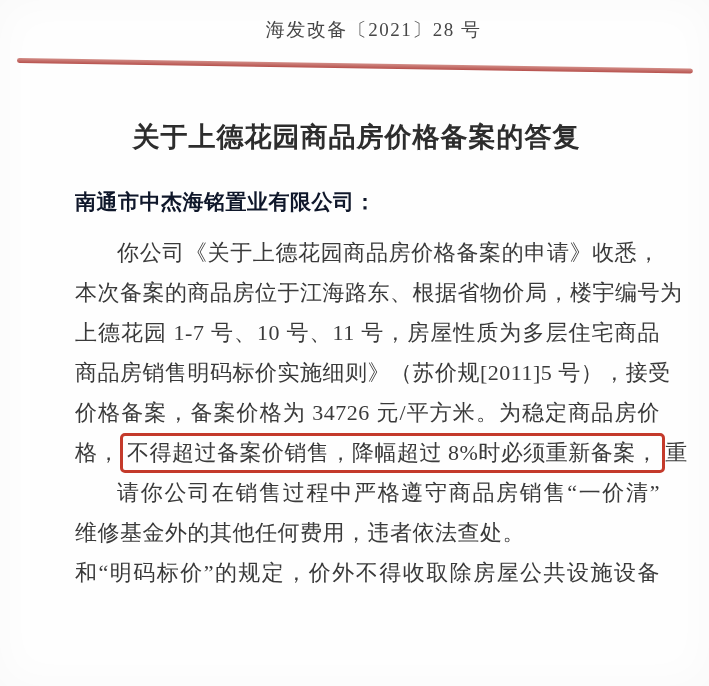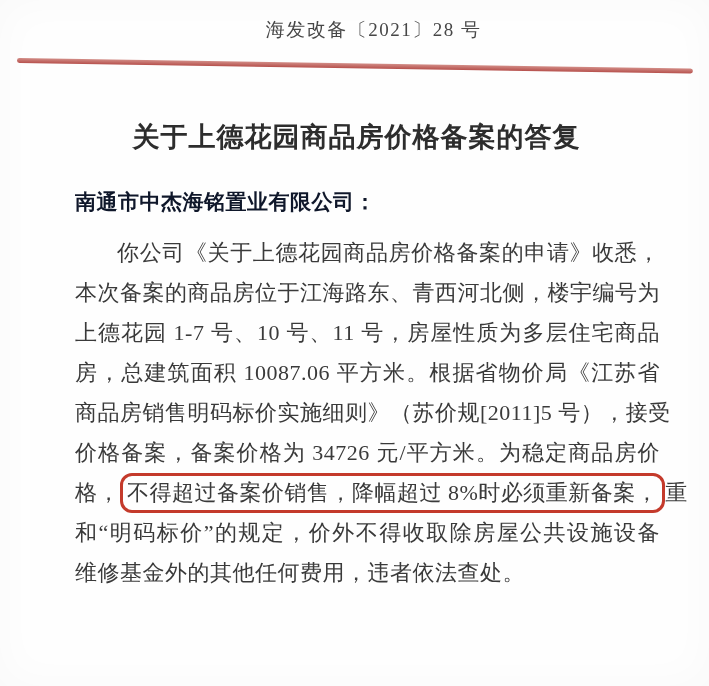--- a/index.html
+++ b/index.html
@@ -73,36 +73,36 @@
   .line {
     height: 40px;
     text-align: justify;
     text-align-last: justify;
     white-space: nowrap;
   }
   .line.indent { text-indent: 42px; }
   .line.no-fill { text-align-last: left; }
   .highlight-box {
     border: 3px solid var(--box, #c43a2b);
-    border-radius: 12px;
+    border-radius: 5px;
     padding: 4px 4px 5px 4px;
   }
 </style>
 </head>
 <body>
 
 <div class="page" style="--text: #3a3a3a; --title: #2d2d2d; --rule-top: #d28d87; --rule-bottom: #b6504c; --box: #c43a2b; --page-bg: #fefefe;">
   <div class="doc-number">海发改备〔2021〕28 号</div>
   <div class="red-rule"></div>
   <h1 class="title">关于上德花园商品房价格备案的答复</h1>
   <div class="addressee">南通市中杰海铭置业有限公司：</div>
   <div class="doc-body">
       <div class="line indent"><span>你公司《关于上德花园商品房价格备案的申请》收悉，</span></div>
-      <div class="line"><span>本次备案的商品房位于江海路东、青西河北侧，楼宇编号为</span></div>
+      <div class="line"><span>本次备案的商品房位于江海路东、根据省物价局，楼宇编号为</span></div>
       <div class="line"><span>上德花园 1-7 号、10 号、11 号，房屋性质为多层住宅商品</span></div>
-      <div class="line"><span>房，总建筑面积 10087.06 平方米。根据省物价局《江苏省</span></div>
       <div class="line"><span>商品房销售明码标价实施细则》（苏价规[2011]5 号），接受</span></div>
       <div class="line"><span>价格备案，备案价格为 34726 元/平方米。为稳定商品房价</span></div>
       <div class="line"><span>格，</span><span class="highlight-box">不得超过备案价销售，降幅超过 8%时必须重新备案，</span><span>重</span></div>
+      <div class="line indent"><span>请你公司在销售过程中严格遵守商品房销售“一价清”</span></div>
+      <div class="line no-fill"><span>维修基金外的其他任何费用，违者依法查处。</span></div>
       <div class="line"><span>和“明码标价”的规定，价外不得收取除房屋公共设施设备</span></div>
-      <div class="line no-fill"><span>维修基金外的其他任何费用，违者依法查处。</span></div>
     </div>
 </div>
 
 </body></html>

